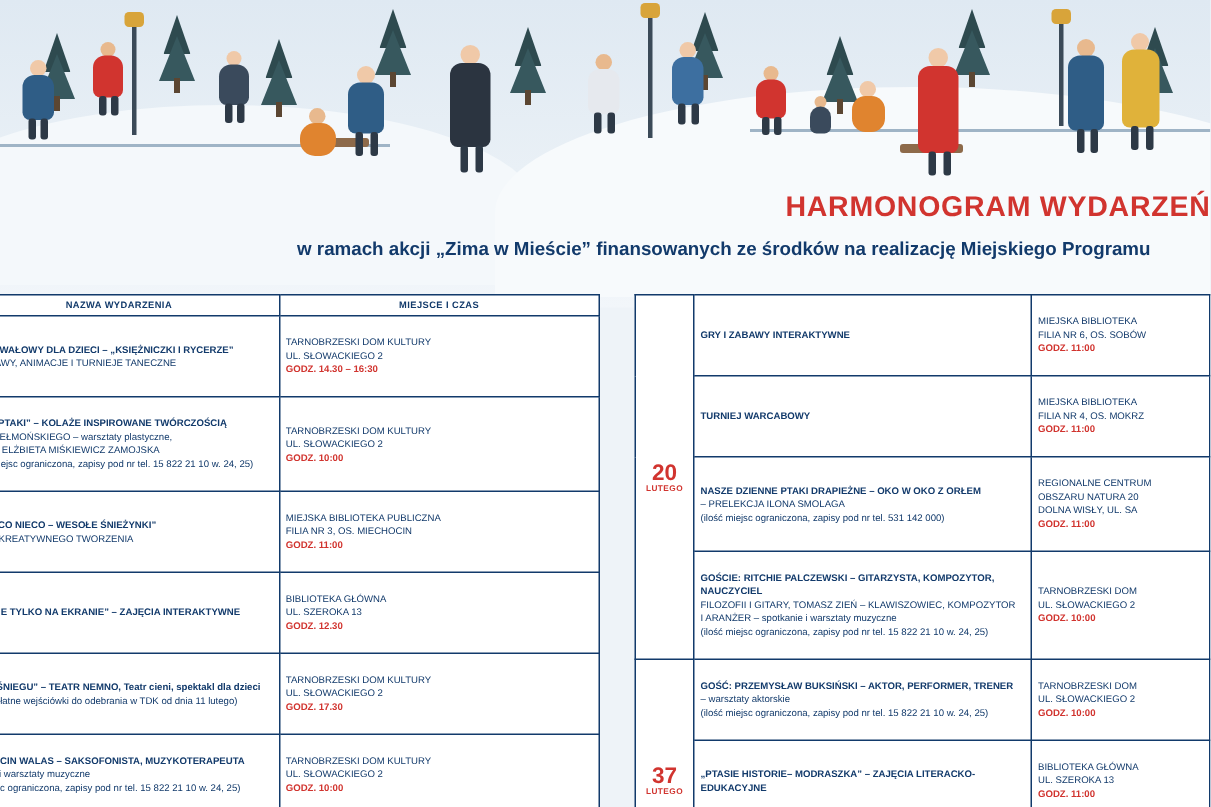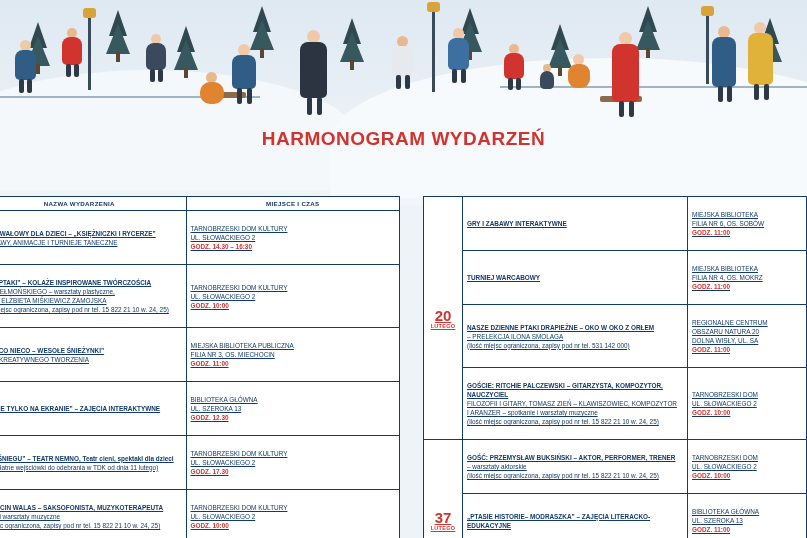--- a/index.html
+++ b/index.html
@@ -21,33 +21,33 @@
   .tree .trunk{position:absolute;left:-2px;top:42px;width:4px;height:10px;background:#5b4632;}
   .pole{position:absolute;width:3px;background:#3b4a58;}
   .pole:after{content:"";position:absolute;left:-5px;top:-8px;width:13px;height:10px;background:#d8a43a;border-radius:3px;}
   .person{position:absolute;}
   .head{position:absolute;border-radius:50%;}
   .body{position:absolute;border-radius:8px 8px 5px 5px;}
   .leg{position:absolute;width:5px;background:#2d3946;border-radius:2px;}
   .bench{position:absolute;height:6px;background:#8d6a4a;border-radius:2px;}
   .fence{position:absolute;height:2px;background:#9fb4c6;}
   
-  #headerText{position:absolute;left:0;top:128px;width:807px;text-align:center;}
+  #headerText{position:absolute;left:0;top:128px;width:807px;text-align:right;}
   #title{color:#d1342f;font-weight:bold;font-size:19px;letter-spacing:.5px;}
   #subtitle{color:#123a6b;font-weight:bold;font-size:12.5px;line-height:16px;margin-top:8px;padding:0 40px;}
   
   .tablewrap{position:absolute;top:196px;}
   #leftTable{left:0;width:400px;}
   #rightTable{left:423px;width:384px;}
   table{border-collapse:collapse;width:100%;font-size:6.4px;color:#123a6b;table-layout:fixed;}
   th{
     background:#ffffff;border:1px solid #123a6b;color:#123a6b;font-size:6.2px;
     font-weight:bold;text-align:center;padding:3px 2px;letter-spacing:.3px;
   }
-  td{border:1px solid #123a6b;padding:13px 4px;vertical-align:middle;background:#fff;text-decoration:underline;}
+  td{border:1px solid #123a6b;padding:13px 4px;vertical-align:middle;background:#fff;}
   td.name{font-weight:bold;line-height:9px;}
   td.name .sub{font-weight:normal;}
   td.place{line-height:9px;width:150px;}
   .red{color:#d1342f;font-weight:bold;}
   .datecell{
     width:30px;text-align:center;background:#fff;color:#d1342f;font-weight:bold;
     border:1px solid #123a6b;
   }
   .datecell .d{font-size:15px;line-height:15px;display:block;}
   .datecell .m{font-size:5.5px;display:block;letter-spacing:.3px;}
@@ -193,20 +193,21 @@
   </div>
   <div class="person" style="left:540px;top:64px;">
     <div class="head" style="left:3px;top:0;width:8px;height:8px;background:#e8b98e;"></div>
     <div class="body" style="left:0;top:7px;width:14px;height:18px;background:#3a4a5c;"></div>
   </div>
 </div>
 
 <div id="headerText">
   <div id="title">HARMONOGRAM WYDARZEŃ</div>
   <div id="subtitle">
+    <div>w ramach akcji „Zima w Mieście” finansowanych ze środków na realizację Miejskiego Programu</div>
   </div>
 </div>
 
 <div class="tablewrap" id="leftTable">
   <table>
     <thead>
       <tr>
         <th>NAZWA WYDARZENIA</th>
         <th>MIEJSCE I CZAS</th>
       </tr>

